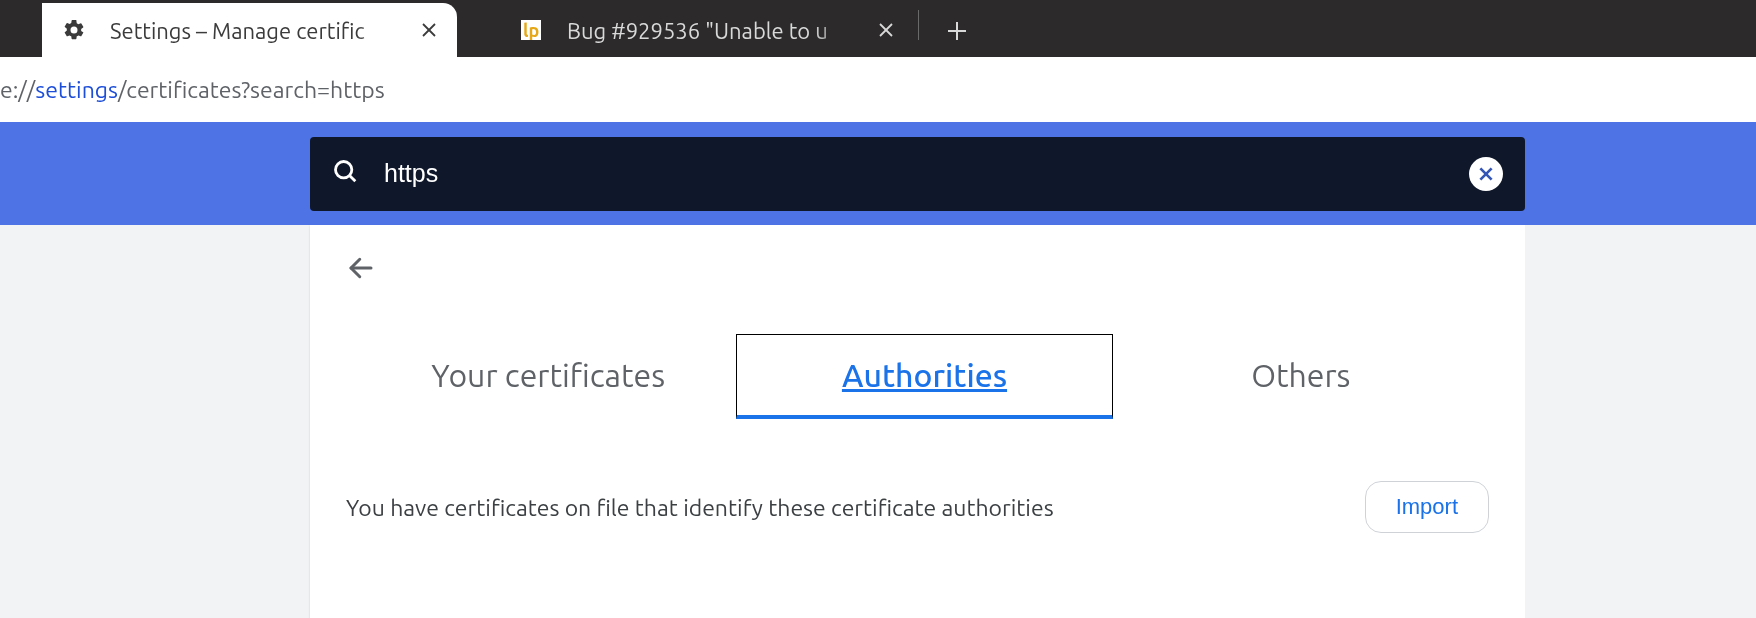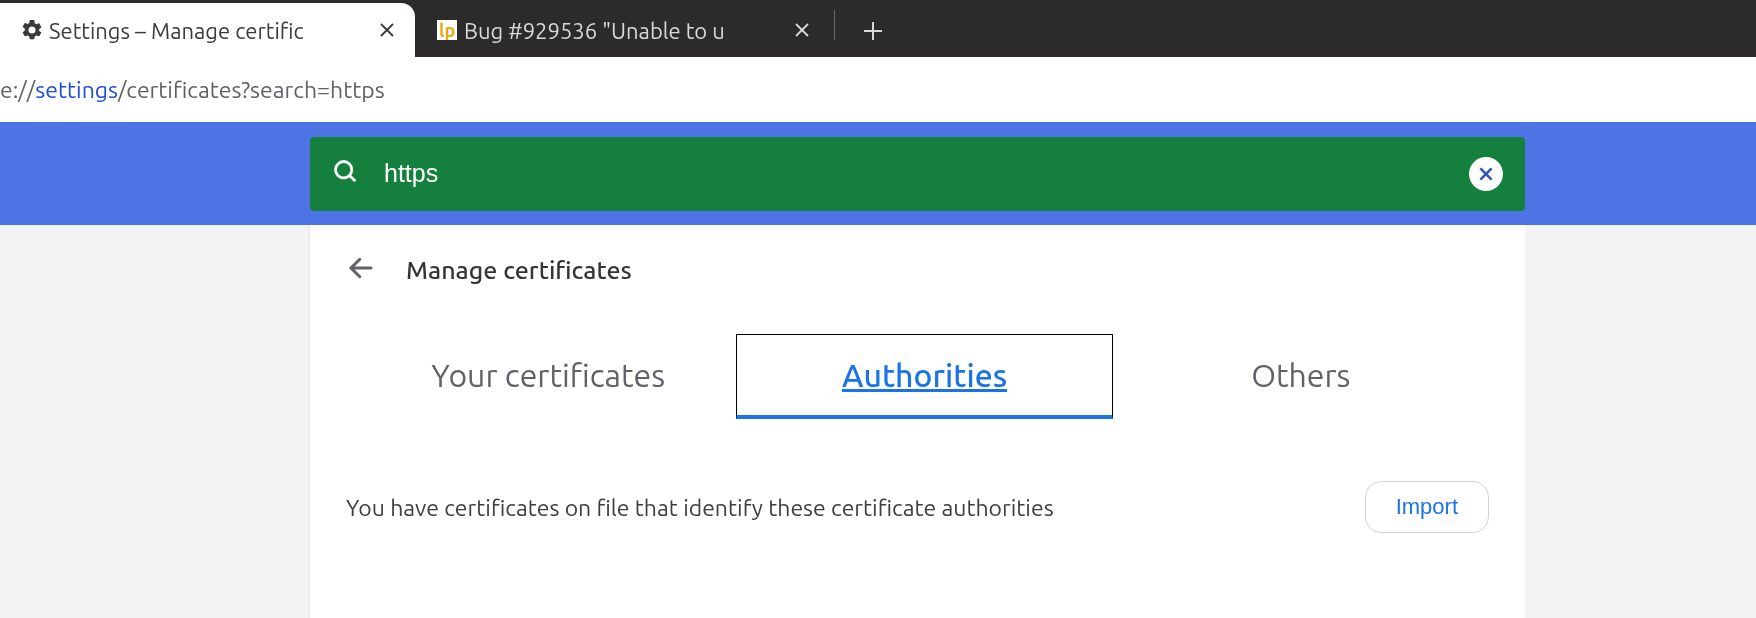--- a/index.html
+++ b/index.html
@@ -18,23 +18,24 @@
       display: flex;
       align-items: flex-end;
       padding-left: 0;
     }
     .tab {
       display: flex;
       align-items: center;
       height: 54px;
       padding: 0 18px 0 18px;
       position: relative;
-      gap: 5px;
+      gap: 24px;
       font-size: 22px;
       overflow: hidden;
+      margin-left: 42px;
     }
     .tab.active {
       background: #fff;
       color: #3b3b3b;
       border-top-right-radius: 14px;
       width: 415px;
     }
     .tab.inactive {
       background: #2c2a2a;
       color: #d9d9d9;
@@ -89,21 +90,21 @@
     
     .blue-header {
       background:#4e73e5;
       height:103px;
       display:flex;
       align-items:center;
       padding: 0 12px 0 0;
     }
     .search-box {
       margin-left: 310px;
-      background:#15803d;
+      background:#0f172a;
       height:74px;
       border-radius:4px;
       flex:1;
       display:flex;
       align-items:center;
       padding: 0 22px;
       gap: 24px;
       max-width:1215px;
     }
     .search-box .s-icon { color:#fff; }
@@ -257,21 +258,20 @@
 <div class="content-wrap">
   <div class="left-gutter"></div>
   <div class="main-panel">
     <div class="panel-header">
       <span class="back-icon">
         <svg width="30" height="30" viewBox="0 0 24 24" fill="none" stroke="#5f6368" stroke-width="2.4" stroke-linecap="round" stroke-linejoin="round">
             <line x1="20" y1="12" x2="4" y2="12"></line>
             <polyline points="11 5 4 12 11 19"></polyline>
           </svg>
       </span>
-      <span class="panel-title">Manage certificates</span>
     </div>
 
     <div class="tabs-row">
       <div class="cert-tab"><span>Your certificates</span></div>
       <div class="cert-tab active"><span>Authorities</span></div>
       <div class="cert-tab"><span>Others</span></div>
     </div>
 
     <div class="cert-desc-row">
       <span class="cert-desc">You have certificates on file that identify these certificate authorities</span>

